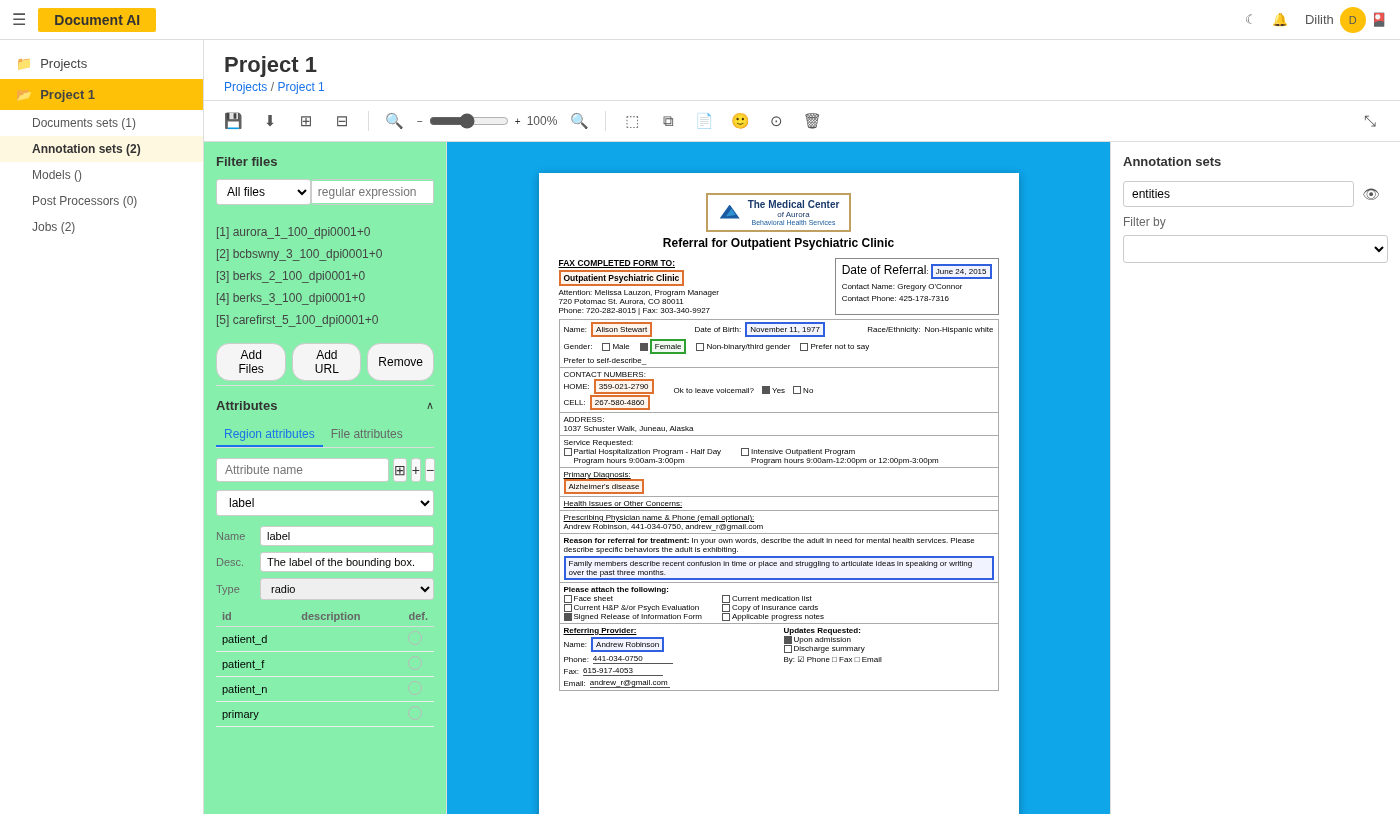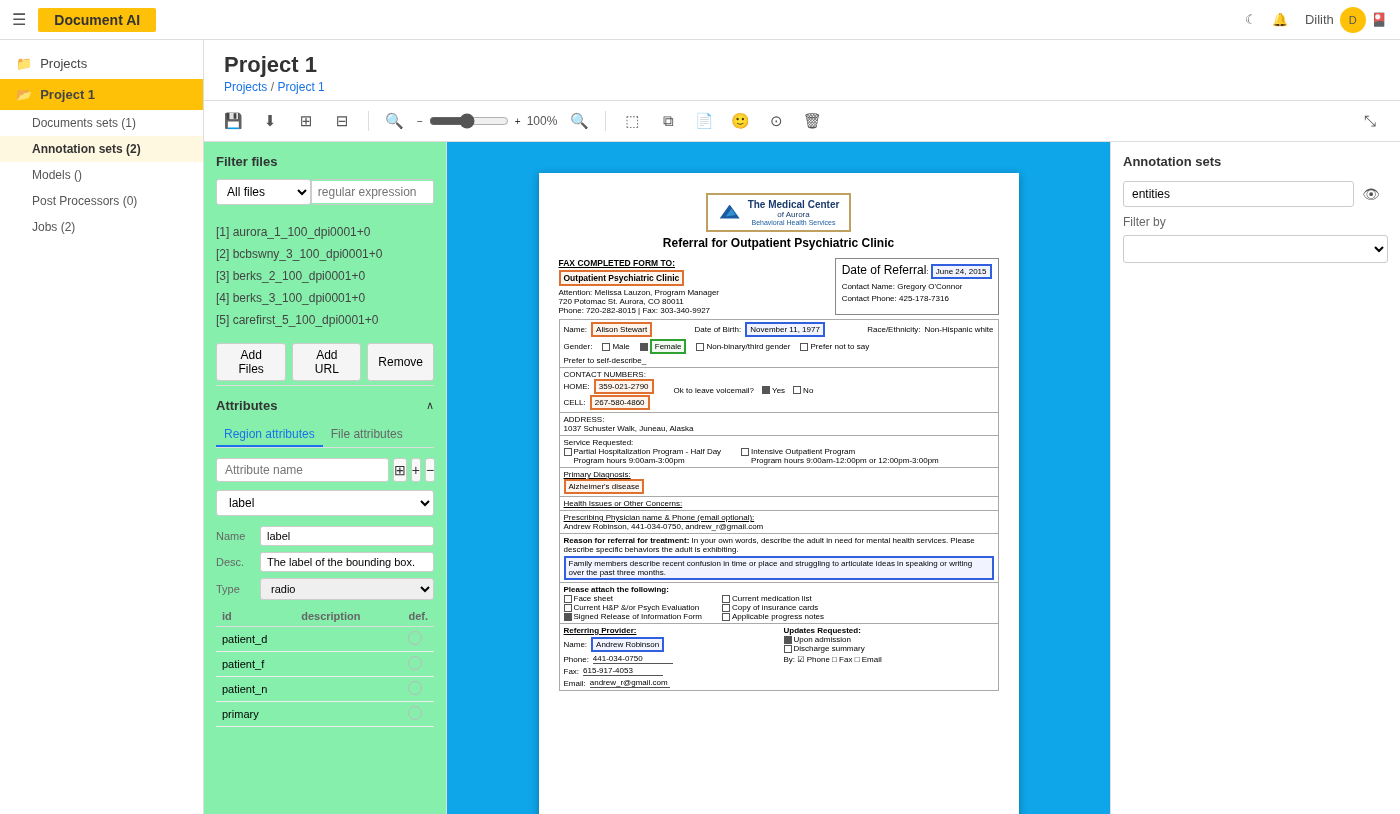--- a/index.html
+++ b/index.html
@@ -51,21 +51,21 @@
 
     .filter-row { display: flex; gap: 0; margin-bottom: 16px; }
     .filter-select { flex: 1; padding: 4px 6px; font-size: 12px; border: 1px solid #ccc; border-radius: 3px; background: #fff; }
     .filter-input-wrap { display: flex; align-items: center; flex: 1.5; border: 1px solid #ccc; border-radius: 3px; overflow: hidden; }
     .filter-input { flex: 1; padding: 4px 6px; font-size: 12px; border: none; outline: none; }
 
     .file-list { margin-bottom: 12px; }
     .file-item { font-size: 12px; padding: 4px 0; cursor: pointer; color: #444; }
 
     .btn-row { display: flex; gap: 6px; margin-top: 8px; }
-    .btn-sm { padding: 4px 10px; font-size: 12px; border: 1px solid #ccc; border-radius: 3px; background: #f5f5f5; cursor: pointer; }
+    .btn-sm { padding: 4px 10px; font-size: 12px; border: 1px solid #ccc; border-radius: 13px; background: #f5f5f5; cursor: pointer; }
 
     
     .attributes-section { border-top: 1px solid #ddd; padding-top: 12px; margin-top: 4px; }
     .section-header { display: flex; align-items: center; justify-content: space-between; margin-bottom: 10px; cursor: pointer; }
     .section-header-title { font-size: 13px; font-weight: 600; }
     .chevron { font-size: 11px; }
 
     .attr-tabs { display: flex; gap: 0; margin-bottom: 10px; border-bottom: 1px solid #ddd; }
     .attr-tab { font-size: 12px; padding: 4px 8px; cursor: pointer; color: #666; }
     .attr-tab.active { color: #1a73e8; border-bottom: 2px solid #1a73e8; }

